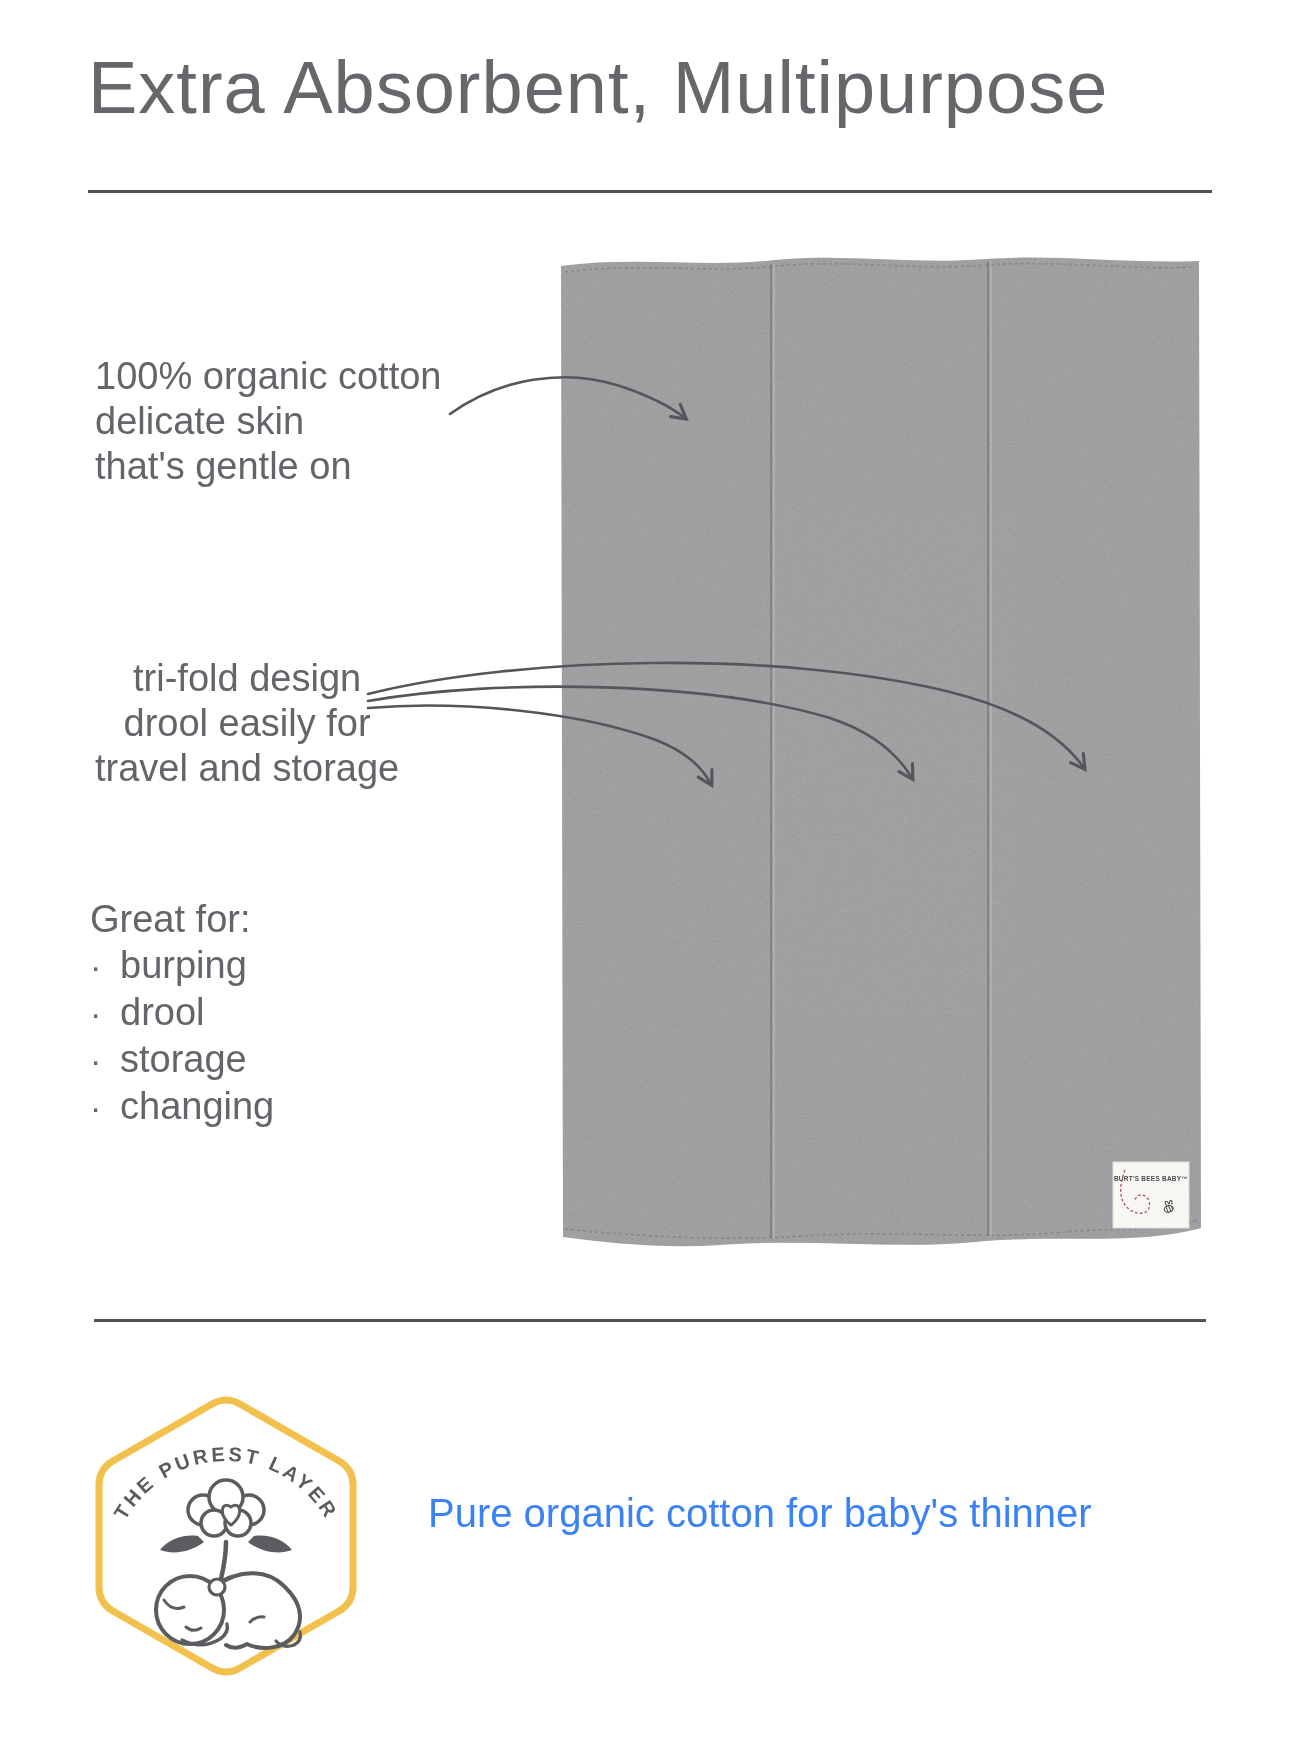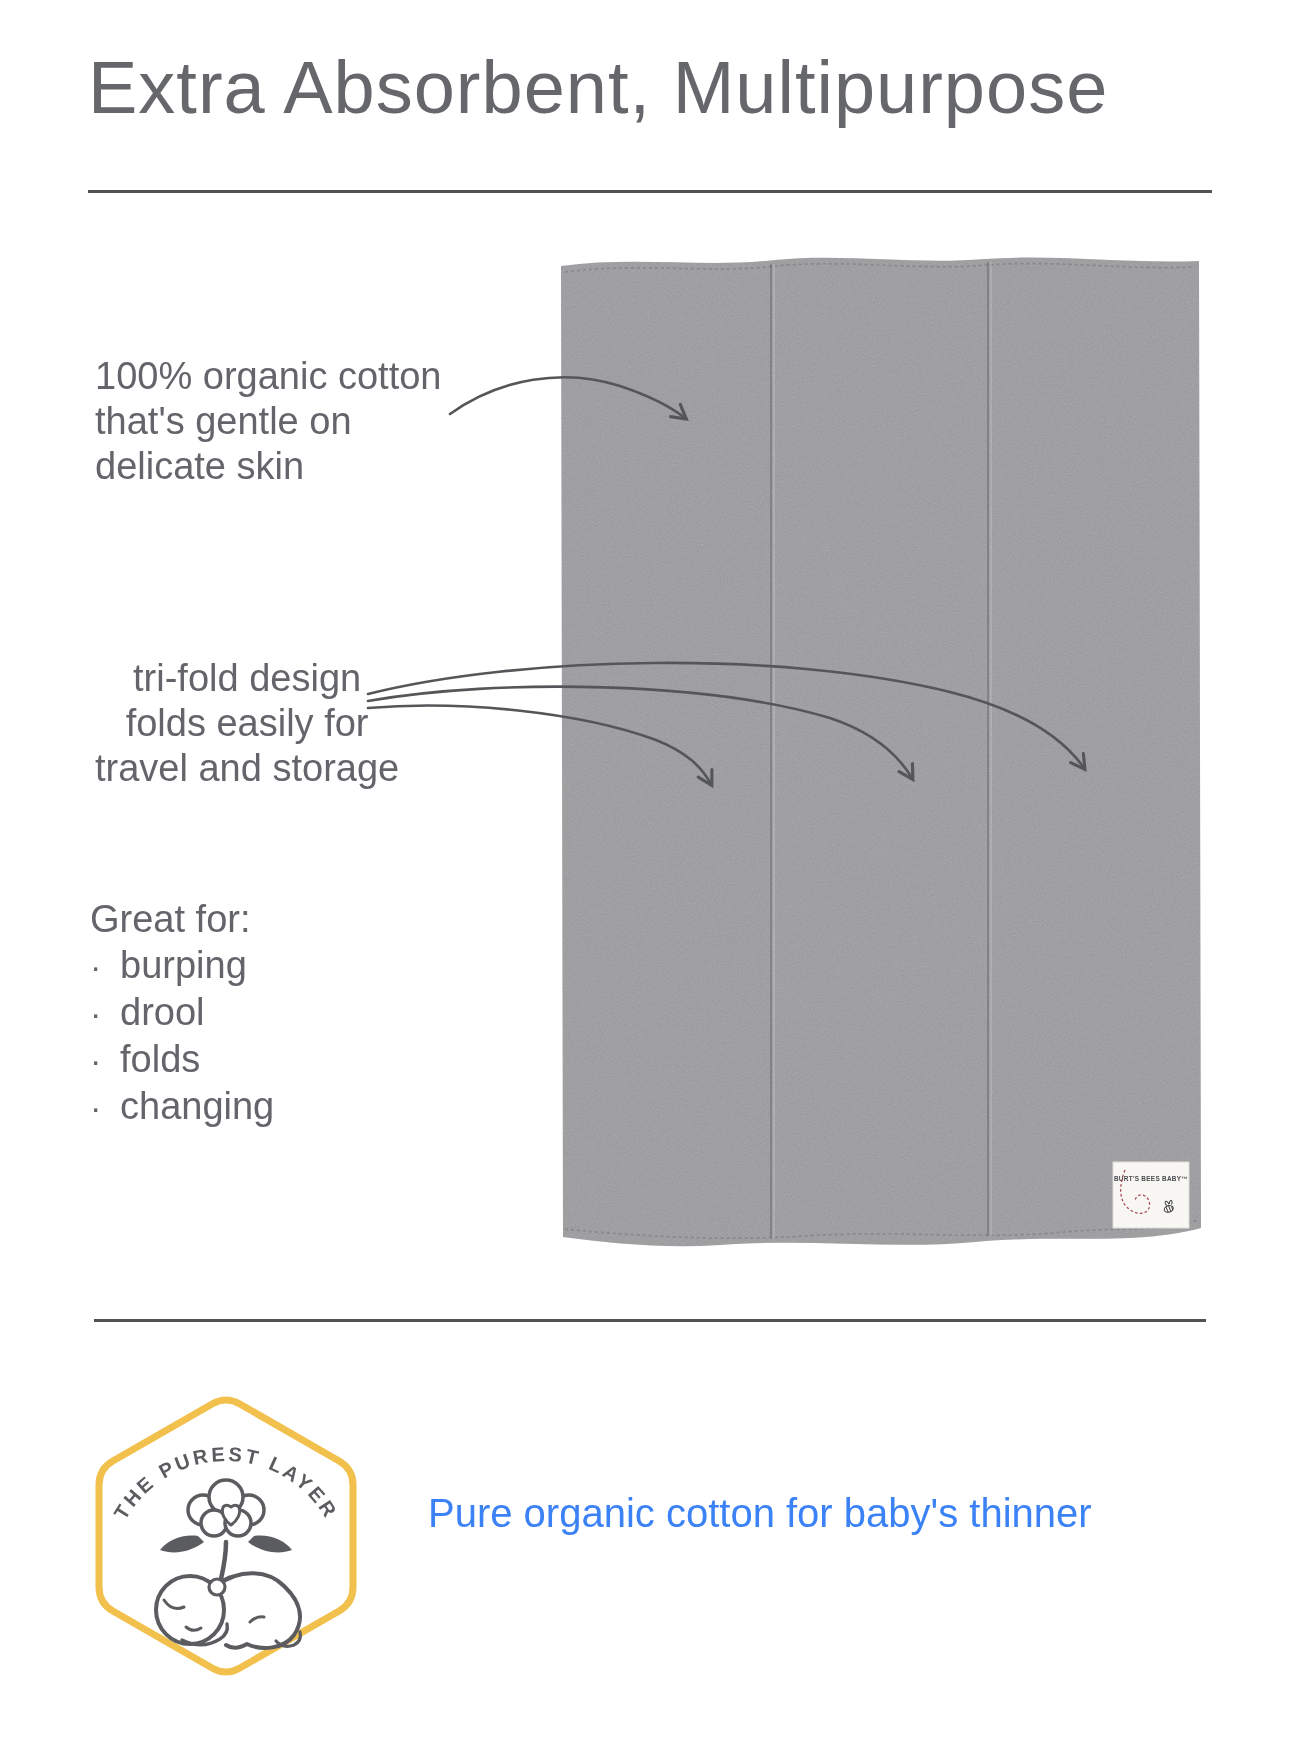--- a/index.html
+++ b/index.html
@@ -82,35 +82,35 @@
           <ellipse cx="0" cy="3" rx="4.6" ry="3.2"></ellipse>
           <path d="M-2.2,0.6 L-1.4,6 M0.6,0 L1.4,6.2 M3.2,1.2 L3.6,5"></path>
           <path d="M-1,-0.5 C-4,-6 1,-7 1.2,-1.5 M1.8,-1.6 C3,-6.5 7,-4.5 3.8,-0.6"></path>
         </g>
       </g>
     </g>
   </svg>
 
   <div class="note note-soft">
     <div>100% organic cotton</div>
+    <div>delicate skin</div>
     <div>that's gentle on</div>
-    <div>delicate skin</div>
   </div>
 
   <div class="note note-trifold">
     <div>tri-fold design</div>
-    <div>folds easily for</div>
+    <div>drool easily for</div>
     <div>travel and storage</div>
   </div>
 
   <div class="greatfor">
     <div>Great for:</div>
     <div class="item"><span class="b">·</span><span>burping</span></div>
     <div class="item"><span class="b">·</span><span>drool</span></div>
-    <div class="item"><span class="b">·</span><span>folds</span></div>
+    <div class="item"><span class="b">·</span><span>storage</span></div>
     <div class="item"><span class="b">·</span><span>changing</span></div>
   </div>
 
   <svg class="arrows" width="1300" height="1754" viewBox="0 0 1300 1754">
     <defs>
       <marker id="ah" viewBox="0 0 12 12" refX="9" refY="6" markerWidth="8" markerHeight="8" orient="auto">
         <path d="M2,1.5 L10,6 L2,10.5" fill="none" stroke="#55565A" stroke-width="1.8" stroke-linecap="round"></path>
       </marker>
     </defs>
     <path class="ar" d="M450,414 C500,378 565,368 620,386 C650,396 671,407 685,418" marker-end="url(#ah)"></path>

